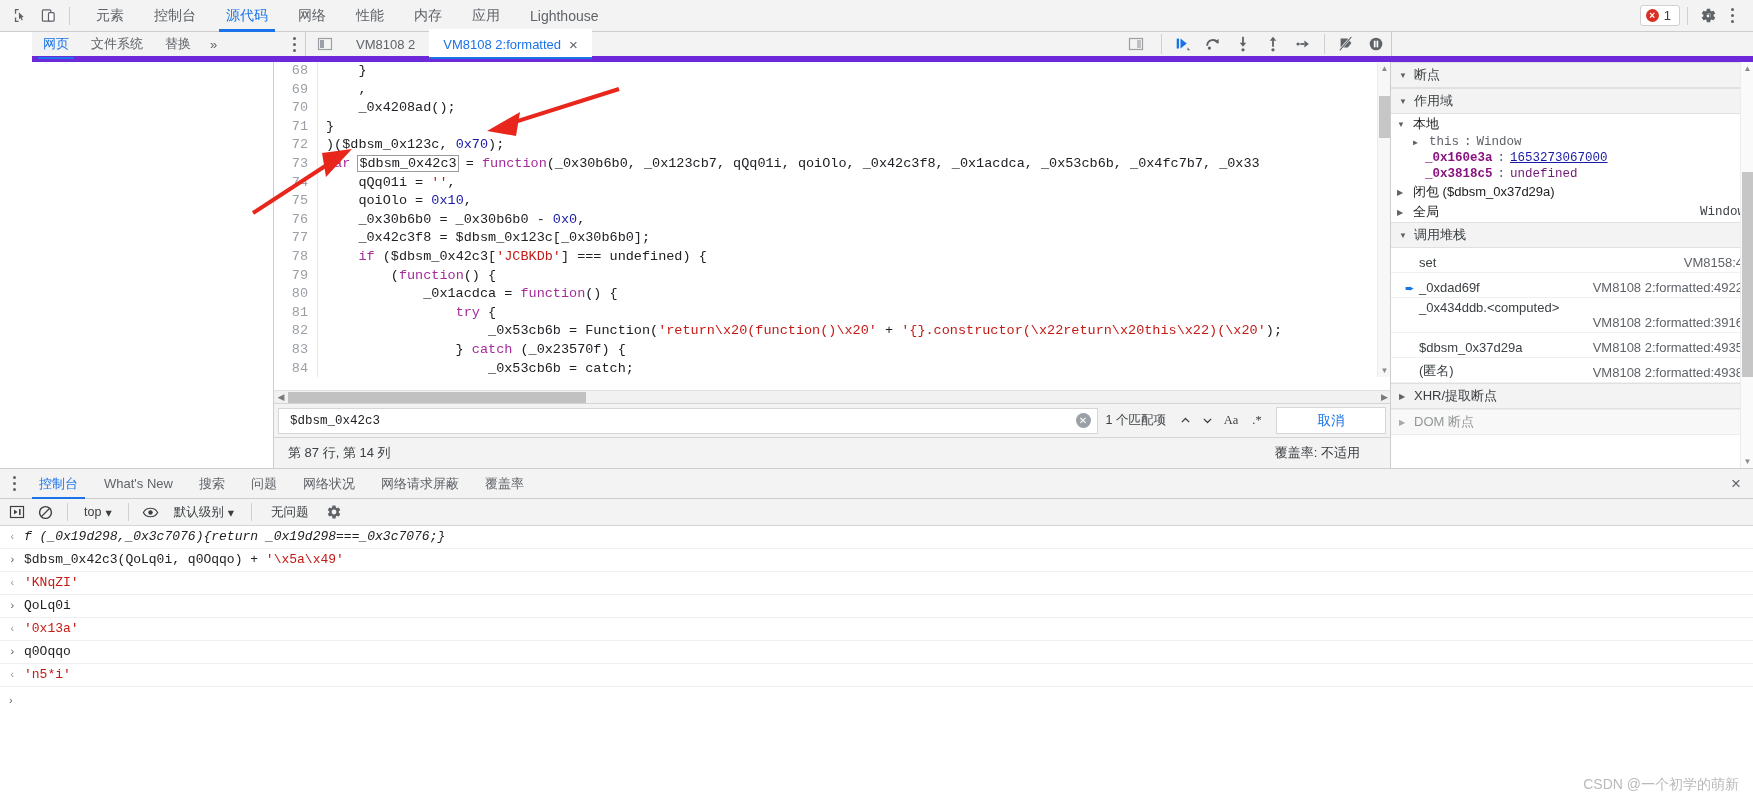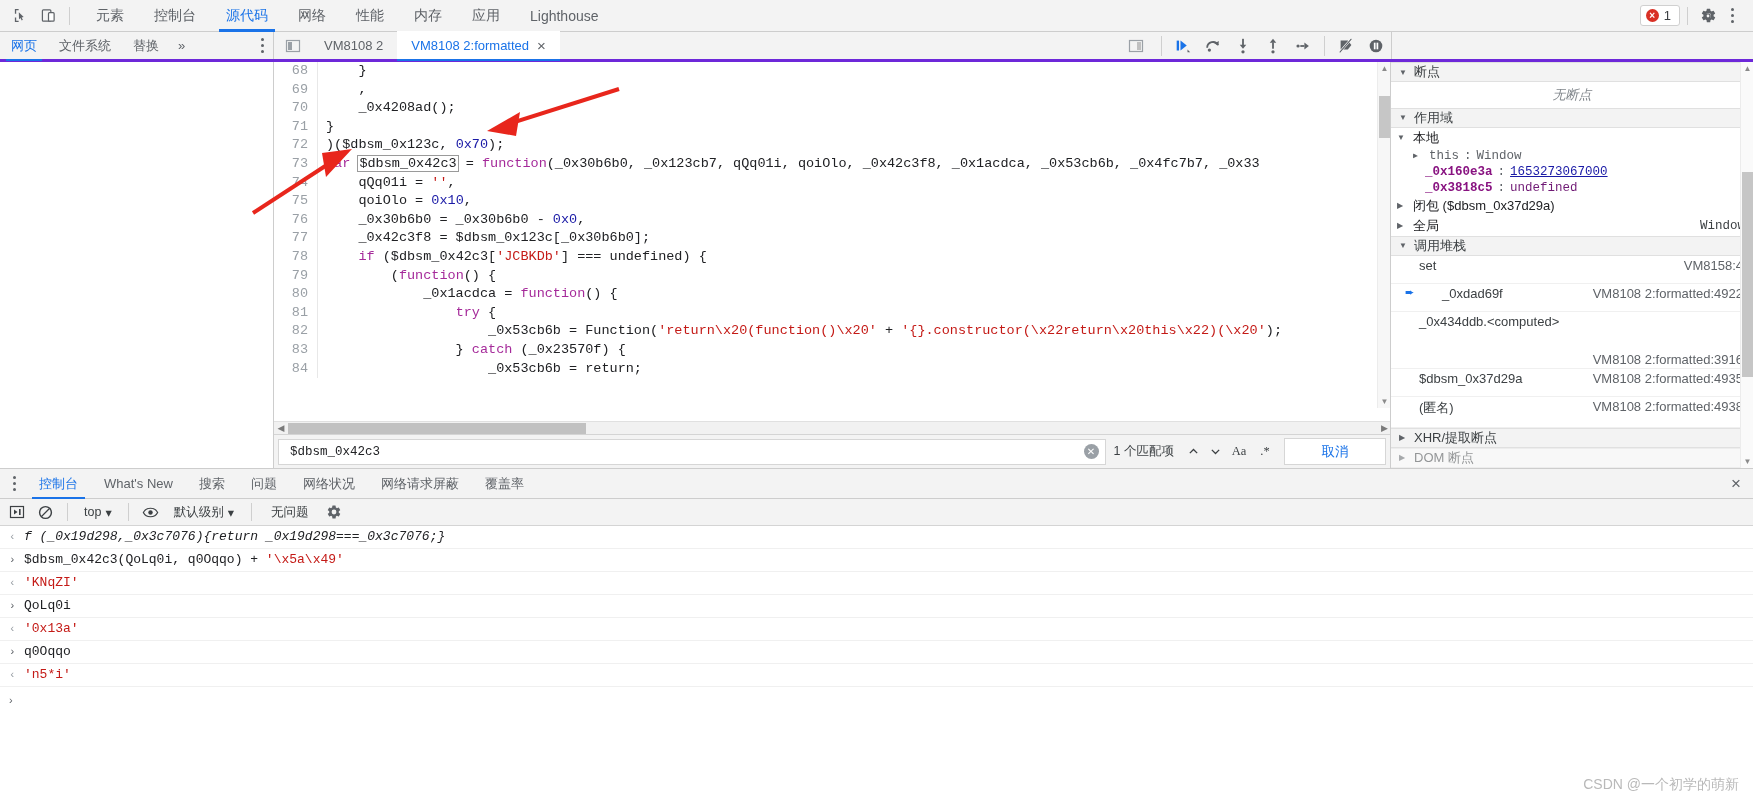--- a/index.html
+++ b/index.html
@@ -51,21 +51,21 @@
   .err-dot {
     width: 13px; height: 13px; border-radius: 50%;
     background: #d93025; color: #fff;
     font-size: 10px; line-height: 13px; text-align: center; font-weight: bold;
   }
   .gear { width: 26px; height: 26px; display:flex; align-items:center; justify-content:center; cursor:pointer; }
   .kebab { width: 22px; height: 26px; display:flex; flex-direction:column; align-items:center; justify-content:center; gap:3px; cursor:pointer; }
   .kebab i { width:3px; height:3px; border-radius:50%; background:#5f6368; display:block; }
 
   
-  .second-row { height: 30px; min-height: 30px; display: flex; background: #f3f3f3; border-bottom: 3px solid #6d28d9; }
+  .second-row { height: 30px; min-height: 30px; display: flex; background: #f3f3f3; border-bottom: 6px solid #6d28d9; margin-left: 32px; }
   .nav-pane-head {
     width: 274px; min-width: 274px;
     display: flex; align-items: center;
     border-right: 1px solid #cdcdcd;
     background: #f3f3f3;
   }
   .sub-tab {
     position: relative; height: 30px; padding: 0 11px;
     display: flex; align-items: center; font-size: 13px; color: #5f6368; cursor: pointer;
   }
@@ -147,21 +147,21 @@
     background:transparent;
   }
   .clear-x {
     width:15px; height:15px; border-radius:50%; background:#9aa0a6; color:#fff;
     font-size:10px; line-height:15px; text-align:center; cursor:pointer; flex:0 0 auto;
   }
   .match-count { font-size:12.5px; color:#3c4043; padding:0 8px; white-space:nowrap; }
   .nav-arrow-btn { width:22px; height:24px; display:flex; align-items:center; justify-content:center; cursor:pointer; color:#3c4043; font-size:11px;}
   .opt-btn { width:26px; height:24px; display:flex; align-items:center; justify-content:center; cursor:pointer; font-size:12.5px; color:#3c4043; font-family:"Liberation Serif",serif;}
   .cancel-btn {
-    width:102px; height:27px; border:1px solid #d6d6d6; background:#fff;
+    width:110px; height:27px; border:1px solid #d6d6d6; background:#fff;
     color:#1a73e8; font-size:13.5px; display:flex; align-items:center; justify-content:center;
     cursor:pointer; margin-left:6px;
   }
 
   
   .status-bar {
     height: 31px; min-height:31px; background:#f3f3f3; border-top:1px solid #d4d4d4;
     display:flex; align-items:center; padding:0 14px; font-size:13px; color:#3c4043;
   }
   .status-right { margin-left:auto; padding-right:16px; }
@@ -185,23 +185,23 @@
   .scope-row.indent2 { padding-left: 22px; }
   .scope-row.indent3 { padding-left: 34px; }
   .prop-name { color:#881280; font-weight:bold; }
   .prop-plain { color:#5f6368; }
   .prop-val-num { color:#1a1aa6;text-decoration:underline; }
   .prop-val-gray { color:#701a75; }
   .sans { font-family:"Liberation Sans", sans-serif; font-size:13px; }
   .scope-right { margin-left:auto; font-family:"Liberation Mono", monospace; font-size:12.5px; color:#3c4043;}
 
   .stack-row {
-    display:flex; align-items:flex-start;
+    display:flex; align-items:flex-end;
     min-height:25px; border-bottom:1px solid #f0f0f0;
-    padding: 2px 10px 14px 14px; font-size:13px; color:#3c4043; cursor:pointer;gap:23px;
+    padding: 2px 10px 2px 14px; font-size:13px; color:#3c4043; cursor:pointer;
   }
   .stack-row .name { padding-left: 14px; }
   .stack-row.current .name { padding-left:0; }
   .stack-arrow { color:#1a73e8; font-size:11px; width:14px; }
   .stack-loc { margin-left:auto; color:#5f6368; font-size:13px; text-align:right; }
   .stack-row.wrap { flex-wrap:wrap; }
   .stack-row.wrap .stack-loc { width:100%; }
 
   .rp-vscroll { position:absolute; right:0; top:0; bottom:0; width:13px; background:#fafafa; border-left:1px solid #ececec; }
   .rp-vthumb { position:absolute; left:1px; top:110px; width:11px; height:205px; background:#c6c6c6; }
@@ -443,21 +443,21 @@
 <span class="ln">74</span><span class="plain">    qQq01i = </span><span class="str">''</span><span class="plain">,</span>
 <span class="ln">75</span><span class="plain">    qoiOlo = </span><span class="num">0x10</span><span class="plain">,</span>
 <span class="ln">76</span><span class="plain">    _0x30b6b0 = _0x30b6b0 - </span><span class="num">0x0</span><span class="plain">,</span>
 <span class="ln">77</span><span class="plain">    _0x42c3f8 = $dbsm_0x123c[_0x30b6b0];</span>
 <span class="ln">78</span><span class="kw">    if </span><span class="plain">($dbsm_0x42c3[</span><span class="str">'JCBKDb'</span><span class="plain">] === undefined) {</span>
 <span class="ln">79</span><span class="plain">        (</span><span class="kw">function</span><span class="plain">() {</span>
 <span class="ln">80</span><span class="plain">            _0x1acdca = </span><span class="kw">function</span><span class="plain">() {</span>
 <span class="ln">81</span><span class="plain">                </span><span class="kw">try</span><span class="plain"> {</span>
 <span class="ln">82</span><span class="plain">                    _0x53cb6b = Function(</span><span class="str">'return\x20(function()\x20'</span><span class="plain"> + </span><span class="str">'{}.constructor(\x22return\x20this\x22)(\x20'</span><span class="plain">);</span>
 <span class="ln">83</span><span class="plain">                } </span><span class="kw">catch</span><span class="plain"> (_0x23570f) {</span>
-<span class="ln">84</span><span class="plain">                    _0x53cb6b = return;</span>
+<span class="ln">84</span><span class="plain">                    _0x53cb6b = catch;</span>
 
 
 </pre>
         </div>
         <div class="vscroll">
           <div class="varrow" style="top:2px;">▲</div>
           <div class="vthumb"></div>
           <div class="varrow" style="bottom:2px;">▼</div>
         </div>
       </div>
@@ -488,29 +488,32 @@
             <span>Aa</span>
           </div>
         <div class="opt-btn">
             <span>.*</span>
           </div>
         <div class="cancel-btn">
             <span>取消</span>
           </div>
       </div>
 
+      <div class="status-bar">
+        <span>第 87 行, 第 14 列</span>
+        <span class="status-right">覆盖率: 不适用</span>
+      </div>
     </div>
 
     <div class="right-pane">
 
       <div class="sec-header">
         <span class="tri">▼</span>
         <span>断点</span>
       </div>
-      <div class="empty-note">无断点</div>
 
       <div class="sec-header">
         <span class="tri">▼</span>
         <span>作用域</span>
       </div>
 
       <div class="scope-row indent1 sans">
         <span class="tri">▼</span>
         <span>本地</span>
       </div>

